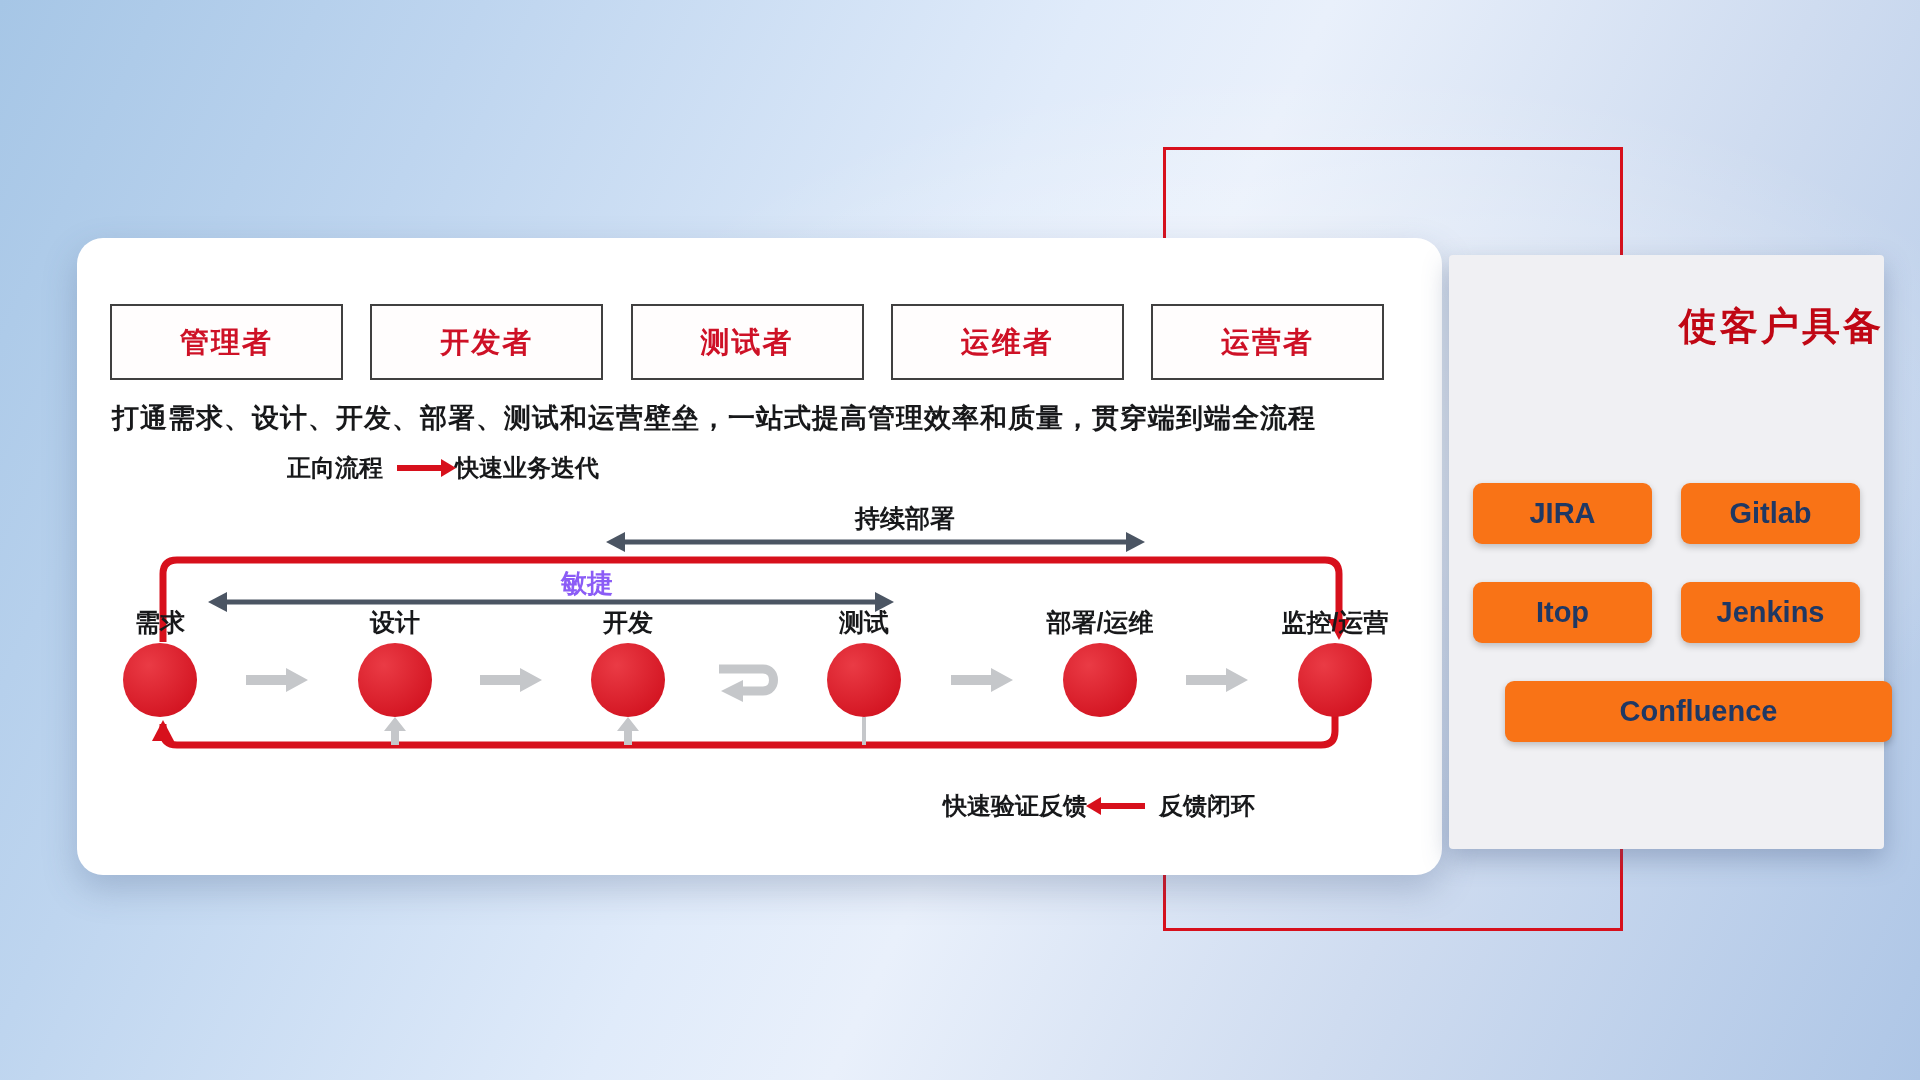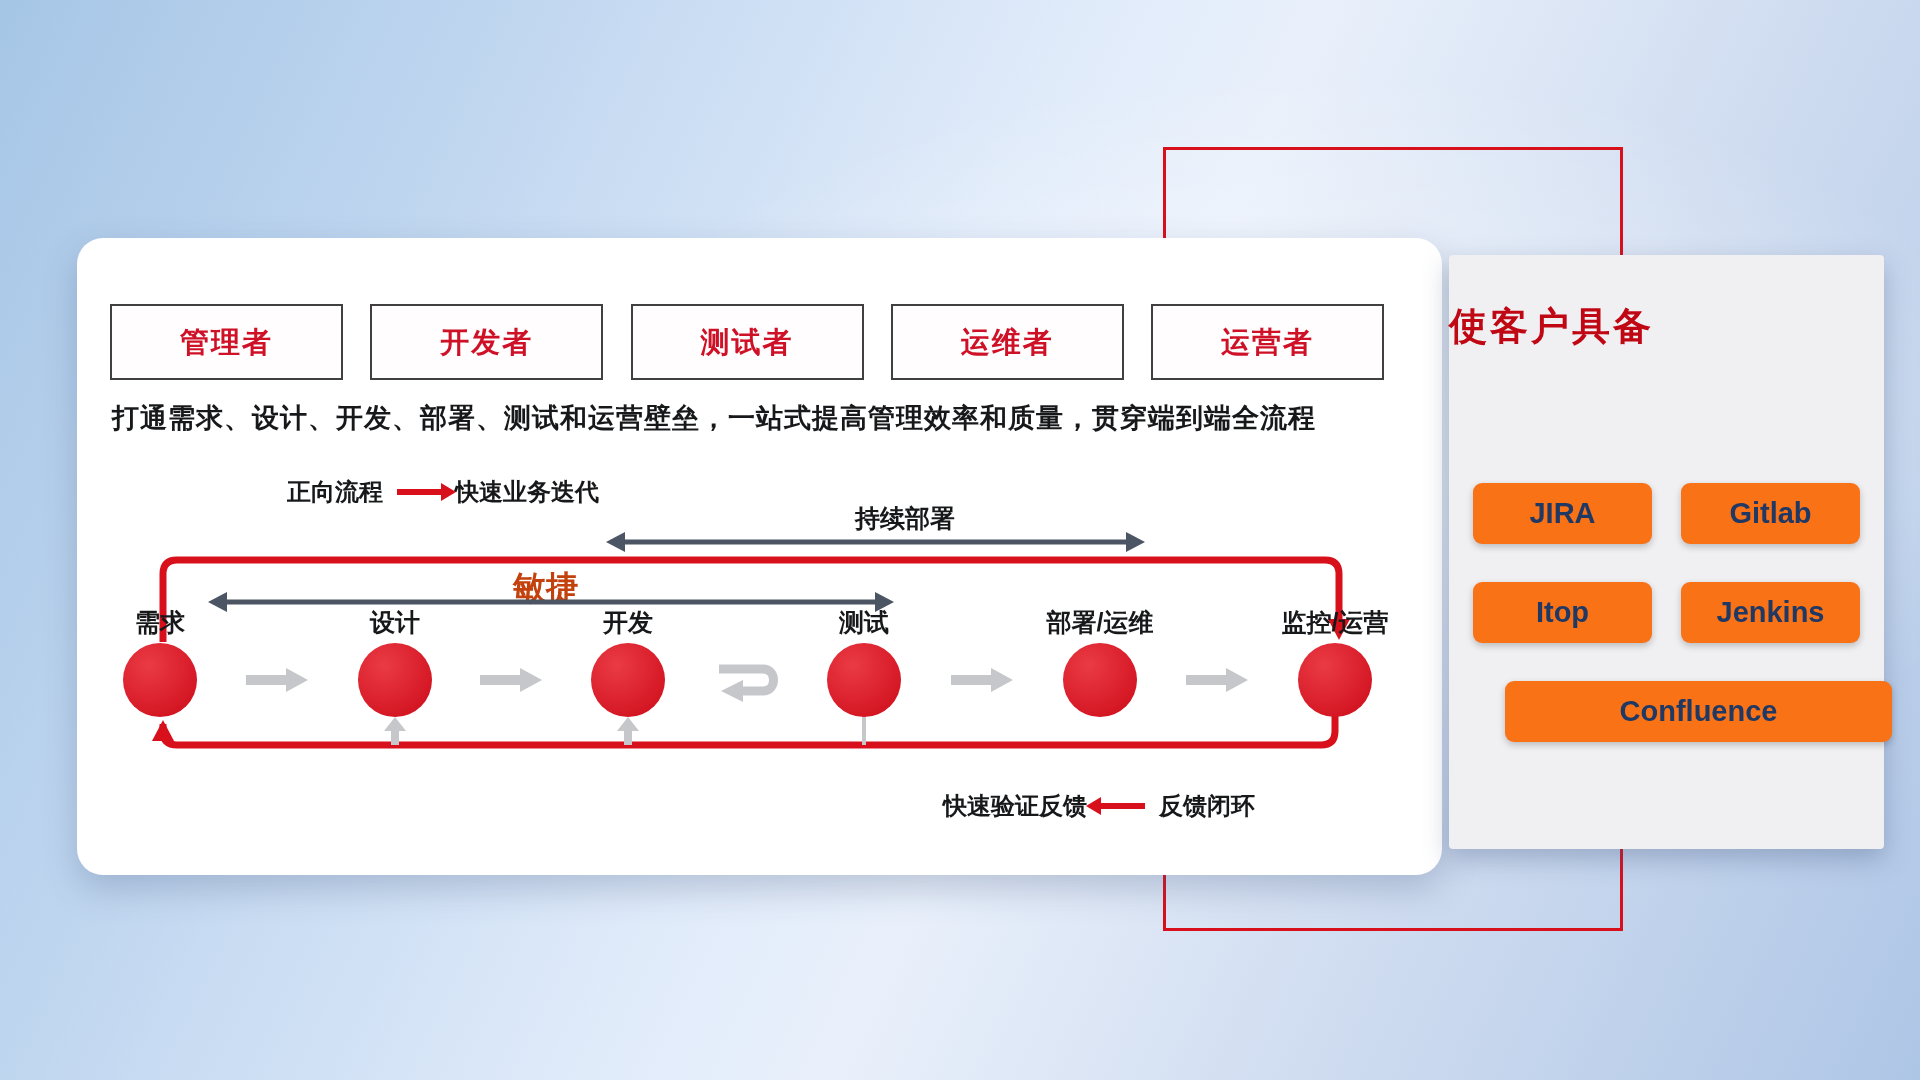--- a/index.html
+++ b/index.html
@@ -28,47 +28,47 @@
     width:233px;height:76px;box-sizing:border-box;
     border:2px solid #404040;background:#fffdfd;
     color:#ce1126;font-size:29px;font-weight:700;
     text-align:center;line-height:72px;letter-spacing:2px;
   }
   .subtitle{
     position:absolute;left:35px;top:162px;white-space:nowrap;
     font-size:27px;font-weight:700;color:#17181a;letter-spacing:1px;
   }
   .legend{position:absolute;display:flex;align-items:center;gap:14px;}
-  .legend-forward{left:210px;top:238px;}
+  .legend-forward{left:210px;top:214px;}
   .legend-feedback{left:866px;top:552px;}
   .legend-text{font-size:24px;font-weight:700;color:#17181a;}
   .harrow{display:inline-block;position:relative;width:44px;height:6px;background:#d7101c;}
   .harrow-right::after{
     content:"";position:absolute;right:-15px;top:-6px;
     border-left:15px solid #d7101c;border-top:9px solid transparent;border-bottom:9px solid transparent;
   }
   .harrow-left::before{
     content:"";position:absolute;left:-15px;top:-6px;
     border-right:15px solid #d7101c;border-top:9px solid transparent;border-bottom:9px solid transparent;
   }
   .cd-label{position:absolute;left:718px;top:254px;width:160px;text-align:right;
     font-size:25px;font-weight:700;color:#17181a;margin-top:10px;}
-  .agile-label{position:absolute;left:436px;top:328px;width:100px;text-align:left;
-    font-size:33px;font-weight:700;color:#c2410c;}
+  .agile-label{position:absolute;left:436px;top:328px;width:100px;text-align:right;
+    font-size:26px;font-weight:700;color:#8b5cf6;}
   .flow-svg{position:absolute;left:0;top:0;}
   .stage-label{position:absolute;top:368px;width:150px;text-align:center;
     font-size:25px;font-weight:700;color:#17181a;}
   .sl0{left:8px}.sl1{left:243px}.sl2{left:476px}.sl3{left:712px}.sl4{left:948px}.sl5{left:1183px}
   
   .side-panel{
     position:absolute;left:1449px;top:255px;width:435px;height:594px;
     background:#f0f0f3;border-radius:4px;z-index:3;
     box-shadow:0 10px 26px rgba(70,90,130,.35);
   }
-  .side-title1{position:absolute;top:46px;left:0;width:100%;text-align:left;
+  .side-title1{position:absolute;top:46px;left:0;width:100%;text-align:right;
     font-size:38px;font-weight:700;color:#c00714;letter-spacing:3px;}
   .side-title2{position:absolute;top:134px;left:0;width:100%;text-align:center;
     font-size:38px;font-weight:700;color:#2e74b5;letter-spacing:2px;}
   .tool{
     position:absolute;height:61px;background:#f97316;border-radius:9px;
     box-shadow:0 3px 7px rgba(0,0,0,.22);
     color:#1f3864;font-size:29px;font-weight:700;text-align:center;line-height:61px;
   }
   .tool-0{left:24px;top:228px;width:179px;}
   .tool-1{left:232px;top:228px;width:179px;}

